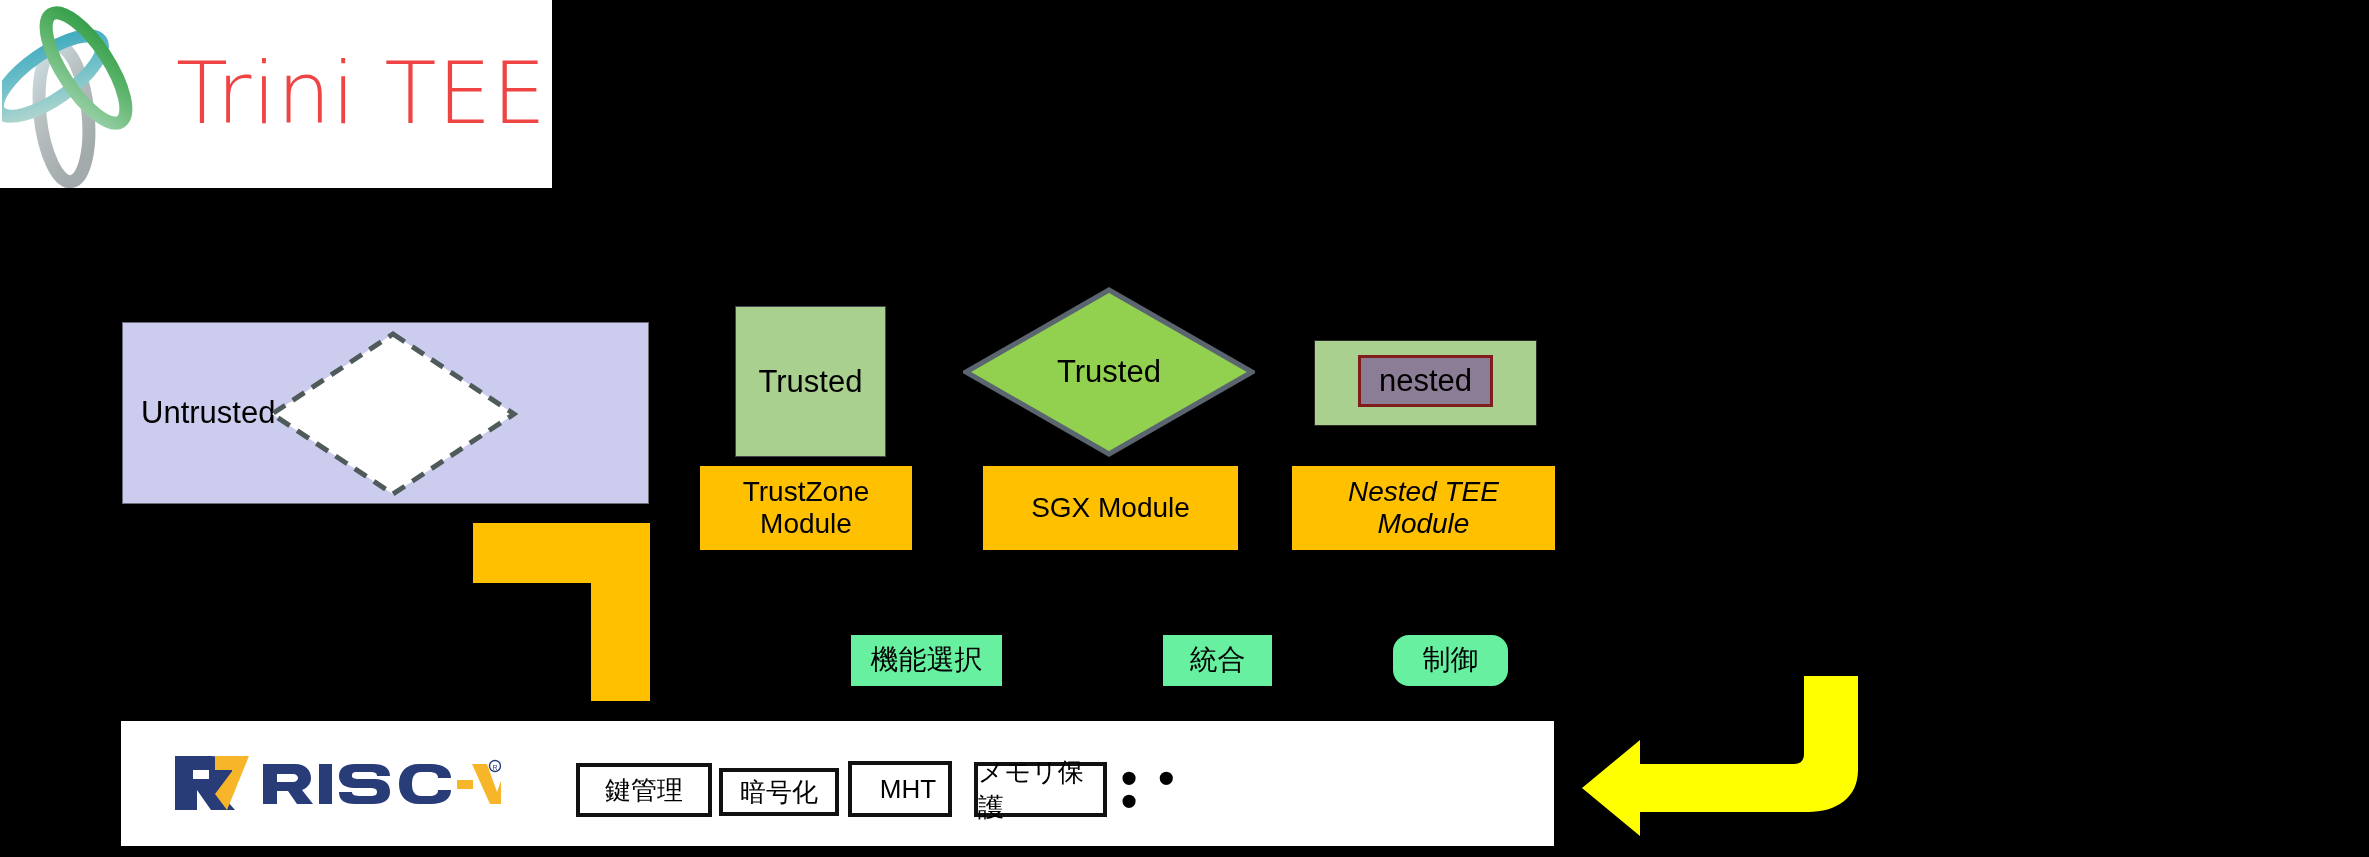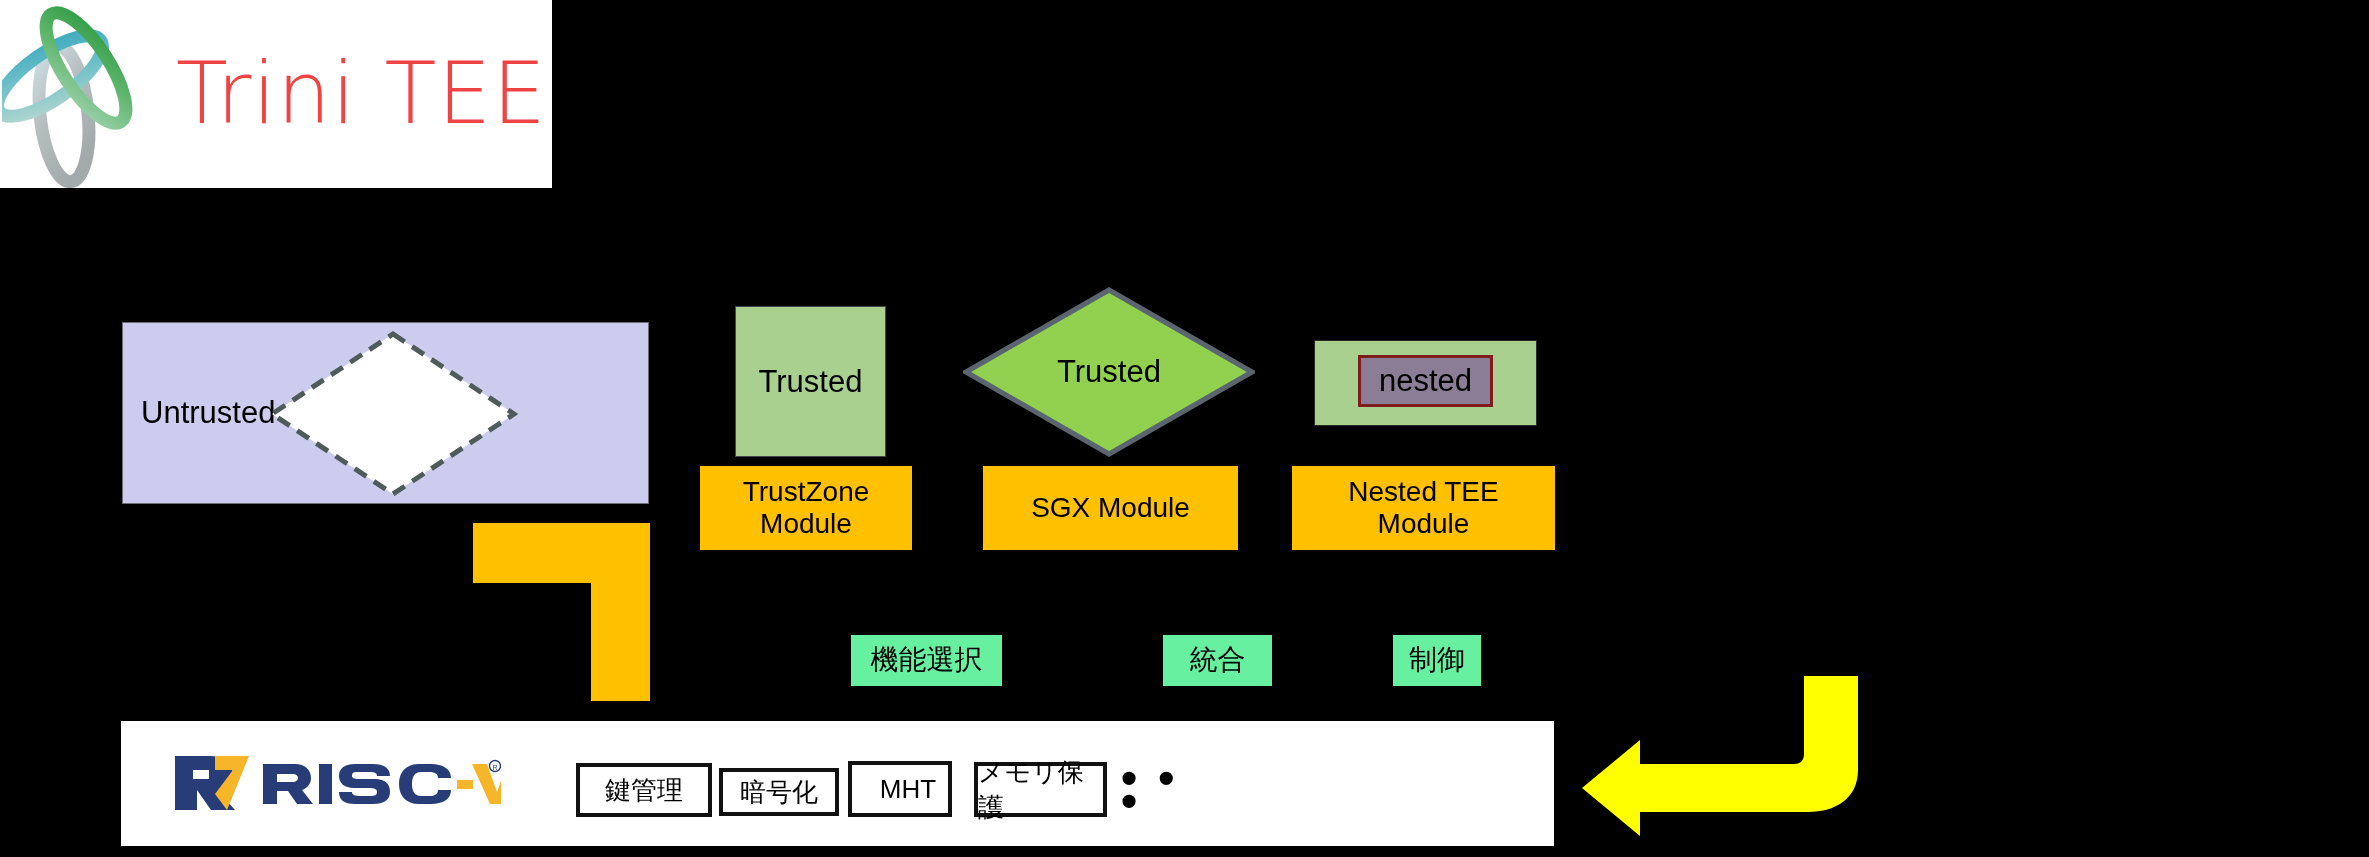--- a/index.html
+++ b/index.html
@@ -145,40 +145,40 @@
     height: 178px;
   }
 
   
   .module-box {
     background: #ffc000;
     font-size: 28px;
   }
   #mod-trustzone { left: 700px; top: 466px; width: 212px; height: 84px; }
   #mod-sgx       { left: 983px; top: 466px; width: 255px; height: 84px; }
-  #mod-nestedtee { left: 1292px; top: 466px; width: 263px; height: 84px; }
+  #mod-nestedtee { left: 1292px; top: 466px; width: 263px; height: 84px; font-style: italic; }
 
   
   #cpu-layer {
     left: 700px;
     top: 562px;
     width: 855px;
     height: 72px;
     background: #ffc000;
     font-size: 29px;
   }
 
   
   .mint-label {
     background: #66f0a0;
     font-size: 28px;
   }
   #mint-1 { left: 851px; top: 635px; width: 151px; height: 51px; }
   #mint-2 { left: 1163px; top: 635px; width: 109px; height: 51px; }
-  #mint-3 { left: 1393px; top: 635px; width: 88px; height: 51px; }
+  #mint-3 { left: 1393px; top: 635px; width: 115px; height: 51px; border-radius: 16px; }
 
   
   #riscv-panel {
     position: absolute;
     left: 121px;
     top: 721px;
     width: 1433px;
     height: 125px;
     background: #ffffff;
   }

